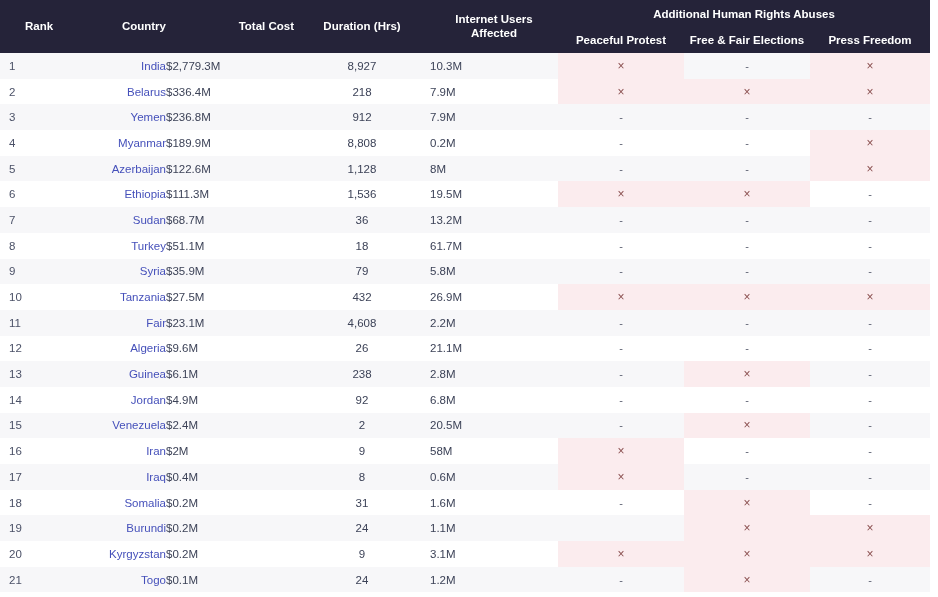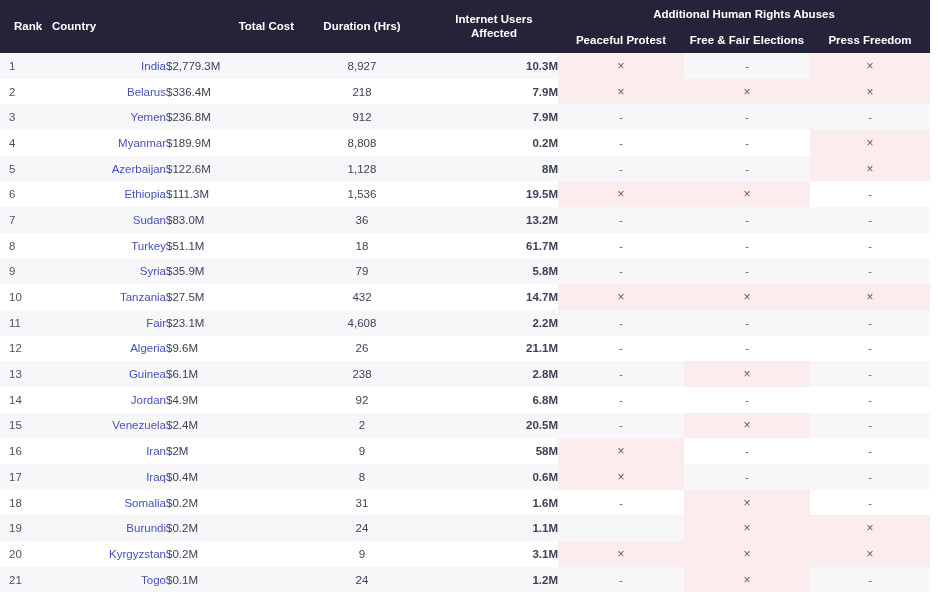--- a/index.html
+++ b/index.html
@@ -36,22 +36,22 @@
     color: #ffffff;
     font-weight: bold;
     font-size: 11.5px;
     padding: 0;
     border: 0;
     line-height: 1.25;
   }
   thead tr.head-row-1 th { height: 28px; vertical-align: middle; }
   thead tr.head-row-2 th { height: 25px; vertical-align: middle; text-align: center; }
 
-  th.h-rank        { width: 48px;  text-align: left;   padding-left: 14px; }
-  th.h-country     { width: 118px; text-align: left;   padding-left: 4px; }
+  th.h-rank        { width: 48px;  text-align: left;   padding-left: 25px; }
+  th.h-country     { width: 118px; text-align: right;   padding-left: 4px; }
   th.h-cost        { width: 128px; text-align: right; }
   th.h-duration    { width: 136px; text-align: center; }
   th.h-users       { width: 128px; text-align: center; margin-top: 8px; }
   th.h-group       { }
   th.h-sub         { width: 126px; text-align: center; }
 
   th.h-users .two-line { display: block; line-height: 1.2; }
 
   
   tbody tr { height: 25.7px; }
@@ -63,21 +63,21 @@
     height: 25.7px;
     vertical-align: middle;
   }
   tbody tr.odd  td { background: #f7f7f9; }
   tbody tr.even td { background: #ffffff; }
 
   td.c-rank     { text-align: left;   padding-left: 9px; color: #4b5167; }
   td.c-country  { text-align: right;   padding-left: 4px; color: #4550ba; }
   td.c-cost     { text-align: left; }
   td.c-duration { text-align: center; margin-top: 24px; }
-  td.c-users    { text-align: right; font-weight: bold; }
+  td.c-users    { text-align: left; }
 
   td.c-abuse {
     text-align: center;
     color: #7a4a4a;
     font-size: 12px;
   }
   
   tbody tr.odd  td.c-abuse.hit,
   tbody tr.even td.c-abuse.hit {
     background: #fbecee;
@@ -185,21 +185,21 @@
           <td class="c-cost">$111.3M</td>
           <td class="c-duration">1,536</td>
           <td class="c-users">19.5M</td>
           <td class="c-abuse hit"><span class="mark-x">×</span></td>
           <td class="c-abuse hit"><span class="mark-x">×</span></td>
           <td class="c-abuse"><span class="mark-dash">-</span></td>
         </tr>
         <tr class="odd">
           <td class="c-rank">7</td>
           <td class="c-country">Sudan</td>
-          <td class="c-cost">$83.0M</td>
+          <td class="c-cost">$68.7M</td>
           <td class="c-duration">36</td>
           <td class="c-users">13.2M</td>
           <td class="c-abuse"><span class="mark-dash">-</span></td>
           <td class="c-abuse"><span class="mark-dash">-</span></td>
           <td class="c-abuse"><span class="mark-dash">-</span></td>
         </tr>
         <tr class="even">
           <td class="c-rank">8</td>
           <td class="c-country">Turkey</td>
           <td class="c-cost">$51.1M</td>
@@ -217,21 +217,21 @@
           <td class="c-users">5.8M</td>
           <td class="c-abuse"><span class="mark-dash">-</span></td>
           <td class="c-abuse"><span class="mark-dash">-</span></td>
           <td class="c-abuse"><span class="mark-dash">-</span></td>
         </tr>
         <tr class="even">
           <td class="c-rank">10</td>
           <td class="c-country">Tanzania</td>
           <td class="c-cost">$27.5M</td>
           <td class="c-duration">432</td>
-          <td class="c-users">14.7M</td>
+          <td class="c-users">26.9M</td>
           <td class="c-abuse hit"><span class="mark-x">×</span></td>
           <td class="c-abuse hit"><span class="mark-x">×</span></td>
           <td class="c-abuse hit"><span class="mark-x">×</span></td>
         </tr>
         <tr class="odd">
           <td class="c-rank">11</td>
           <td class="c-country">Fair</td>
           <td class="c-cost">$23.1M</td>
           <td class="c-duration">4,608</td>
           <td class="c-users">2.2M</td>

